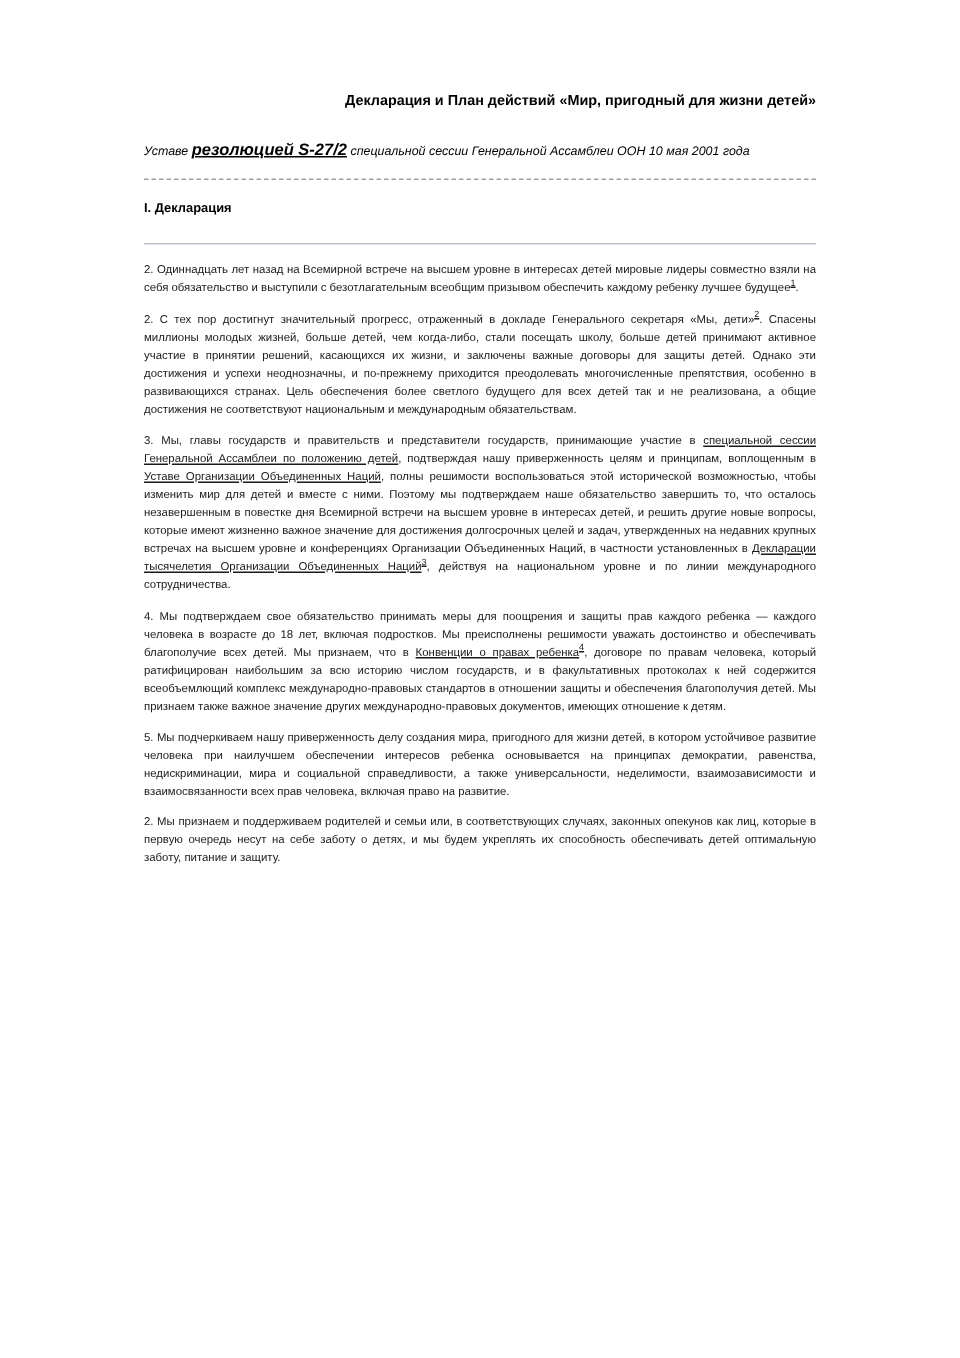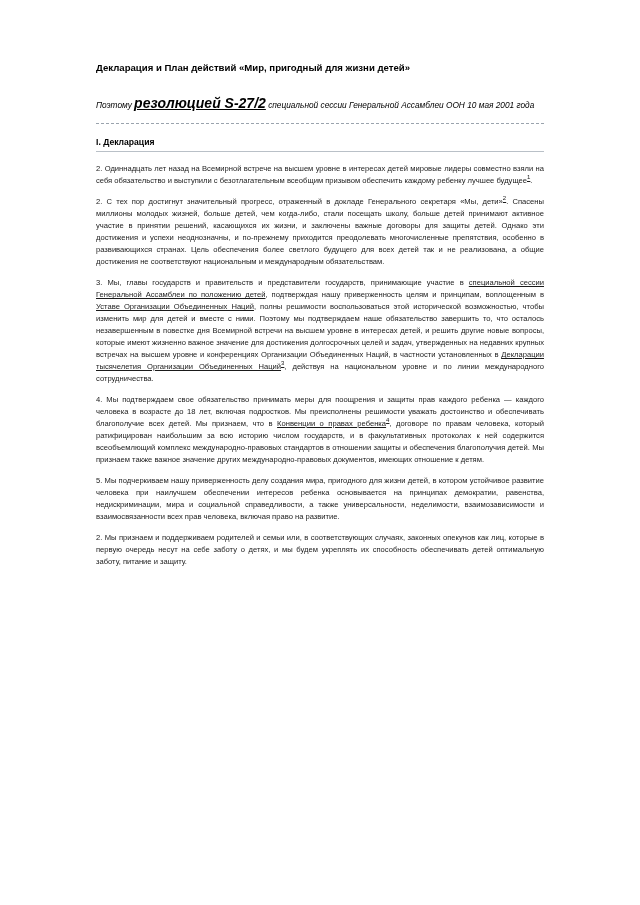--- a/index.html
+++ b/index.html
@@ -20,46 +20,47 @@
     height: 905px;
     padding: 62px 96px 20px 96px;
     background: #ffffff;
   }
   .doc-title {
     font-size: 9.6px;
     font-weight: bold;
     line-height: 1.35;
     margin: 0 0 18px 0;
     color: #000000;
+    text-align: right;
   }
   .subtitle {
     font-size: 8.3px;
     font-style: italic;
     line-height: 1.45;
     margin: 0 0 10px 0;
     text-align: justify;
     color: #000000;
   }
   .subtitle .res-link {
     font-weight: bold;
     text-decoration: underline;
     font-style: italic;
-    font-size: 14px;
+    font-size: 11px;
     color: #000000;
   }
   .divider {
     border: none;
     border-top: 1px dashed #9aa3ad;
     margin: 4px 0 12px 0;
     height: 0;
   }
   .section-head {
     font-size: 8.6px;
     line-height: 1.4;
-    margin: 0 0 3px 0;
+    margin: 0 0 18px 0;
     color: #000000;
   }
   .rule {
     border: none;
     border-top: 1px solid #b9c0c7;
     margin: 0 0 11px 0;
     height: 0;
   }
   p.para {
     font-size: 7.6px;
@@ -84,21 +85,21 @@
   }
 </style>
 </head>
 <body>
 
 <div class="page">
 
   <h1 class="doc-title">Декларация и План действий «Мир, пригодный для жизни детей»</h1>
 
   <p class="subtitle">
-    <span>Поэтому </span><a class="res-link" href="#">резолюцией S-27/2</a><span> специальной сессии Генеральной Ассамблеи ООН 10 мая 2001 года</span>
+    <span>Уставе </span><a class="res-link" href="#">резолюцией S-27/2</a><span> специальной сессии Генеральной Ассамблеи ООН 10 мая 2001 года</span>
   </p>
 
   <hr class="divider">
 
   <h2 class="section-head">I. Декларация</h2>
   <hr class="rule">
 
   <p class="para">
     <span>2. Одиннадцать лет назад на Всемирной встрече на высшем уровне в интересах детей мировые лидеры совместно взяли на себя обязательство и выступили с безотлагательным всеобщим призывом обеспечить каждому ребенку лучшее будущее</span><sup class="u">1</sup><span>.</span>
   </p>

